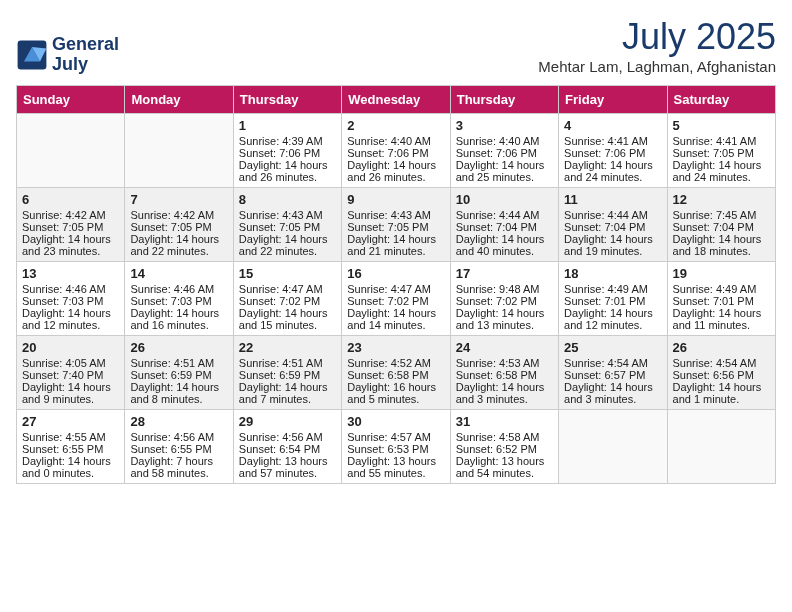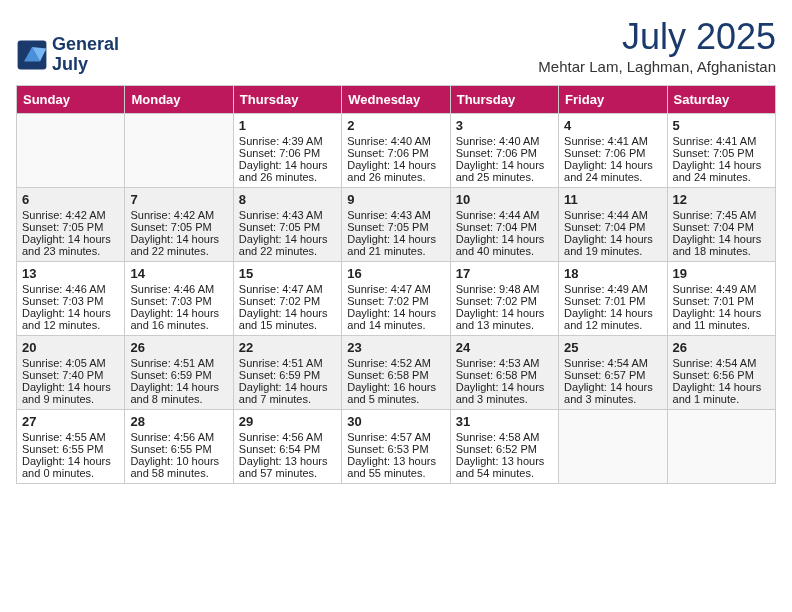--- a/index.html
+++ b/index.html
@@ -283,21 +283,21 @@
         <td>
           <span class="day-num">27</span>
           <div>Sunrise: 4:55 AM</div>
           <div>Sunset: 6:55 PM</div>
           <div>Daylight: 14 hours and 0 minutes.</div>
         </td>
         <td>
           <span class="day-num">28</span>
           <div>Sunrise: 4:56 AM</div>
           <div>Sunset: 6:55 PM</div>
-          <div>Daylight: 10 hours and 58 minutes.</div>
+          <div>Daylight: 7 hours and 58 minutes.</div>
         </td>
         <td>
           <span class="day-num">29</span>
           <div>Sunrise: 4:56 AM</div>
           <div>Sunset: 6:54 PM</div>
           <div>Daylight: 13 hours and 57 minutes.</div>
         </td>
         <td>
           <span class="day-num">30</span>
           <div>Sunrise: 4:57 AM</div>

